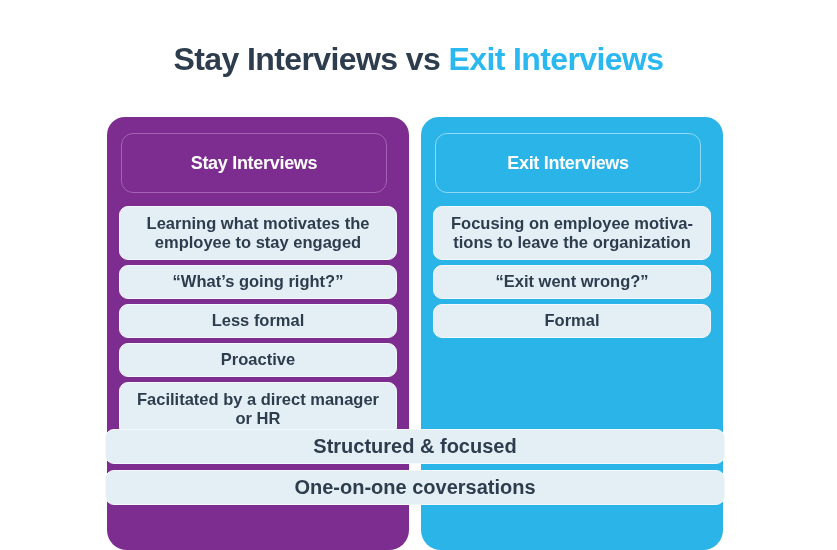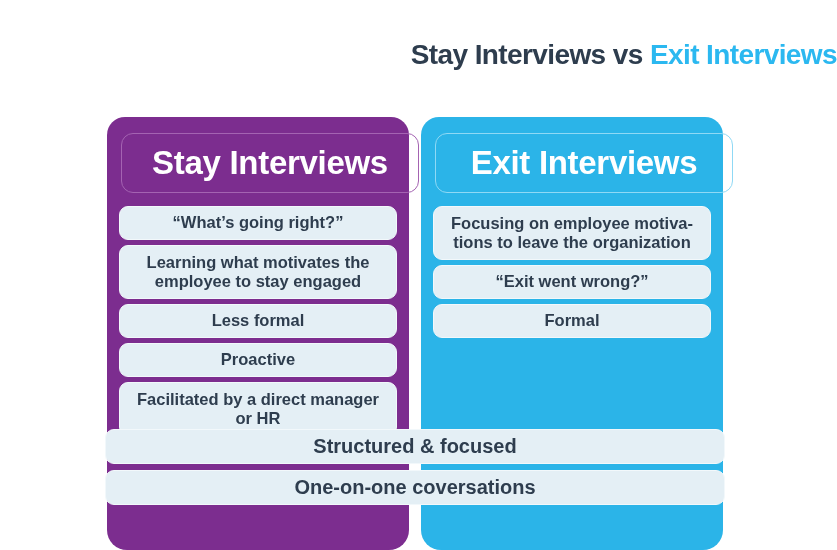--- a/index.html
+++ b/index.html
@@ -14,22 +14,22 @@
     overflow: hidden;
     position: relative;
   }
 
   
   #title {
     position: absolute;
     top: 20px;
     left: 0;
     width: 837px;
-    text-align: right;
-    font-size: 28px;
+    text-align: center;
+    font-size: 32px;
     font-weight: bold;
     letter-spacing: -0.6px;
     white-space: nowrap;
   }
   #title .t-dark { color: #2E3D4E; }
   #title .t-blue { color: #2BB8F0; }
 
   
   #board {
     position: absolute;
@@ -53,29 +53,29 @@
   }
   #panel-exit {
     left: 314px;
     background: #2BB4E8;
   }
 
   .panel-header {
     position: absolute;
     left: 14px;
     top: 16px;
-    width: 298px;
+    width: 266px;
     height: 60px;
     box-sizing: border-box;
     border-radius: 12px;
     display: flex;
     align-items: center;
     justify-content: center;
     color: #ffffff;
-    font-size: 33px;
+    font-size: 18px;
     font-weight: bold;
     letter-spacing: -0.3px;
     white-space: nowrap;
   }
   #panel-stay .panel-header { border: 1.5px solid #A463B2; }
   #panel-exit .panel-header { border: 1.5px solid #8FD9F5; }
 
   
   .col-items {
     position: absolute;
@@ -122,22 +122,22 @@
 
 <h1 id="title">
   <span class="t-dark">Stay Interviews vs </span><span class="t-blue">Exit Interviews</span>
 </h1>
 
 <div id="board">
 
   <div class="panel" id="panel-stay">
     <div class="panel-header">Stay Interviews</div>
     <div class="col-items" id="items-stay">
+        <div class="pill h2">Learning what motivates the employee to stay engaged</div>
         <div class="pill h1">“What’s going right?”</div>
-        <div class="pill h2">Learning what motivates the employee to stay engaged</div>
         <div class="pill h1">Less formal</div>
         <div class="pill h1">Proactive</div>
         <div class="pill h2">Facilitated by a direct manager or HR</div>
       </div>
   </div>
 
   <div class="panel" id="panel-exit">
     <div class="panel-header">Exit Interviews</div>
     <div class="col-items" id="items-exit">
         <div class="pill h2">Focusing on employee motiva-tions to leave the organization</div>

